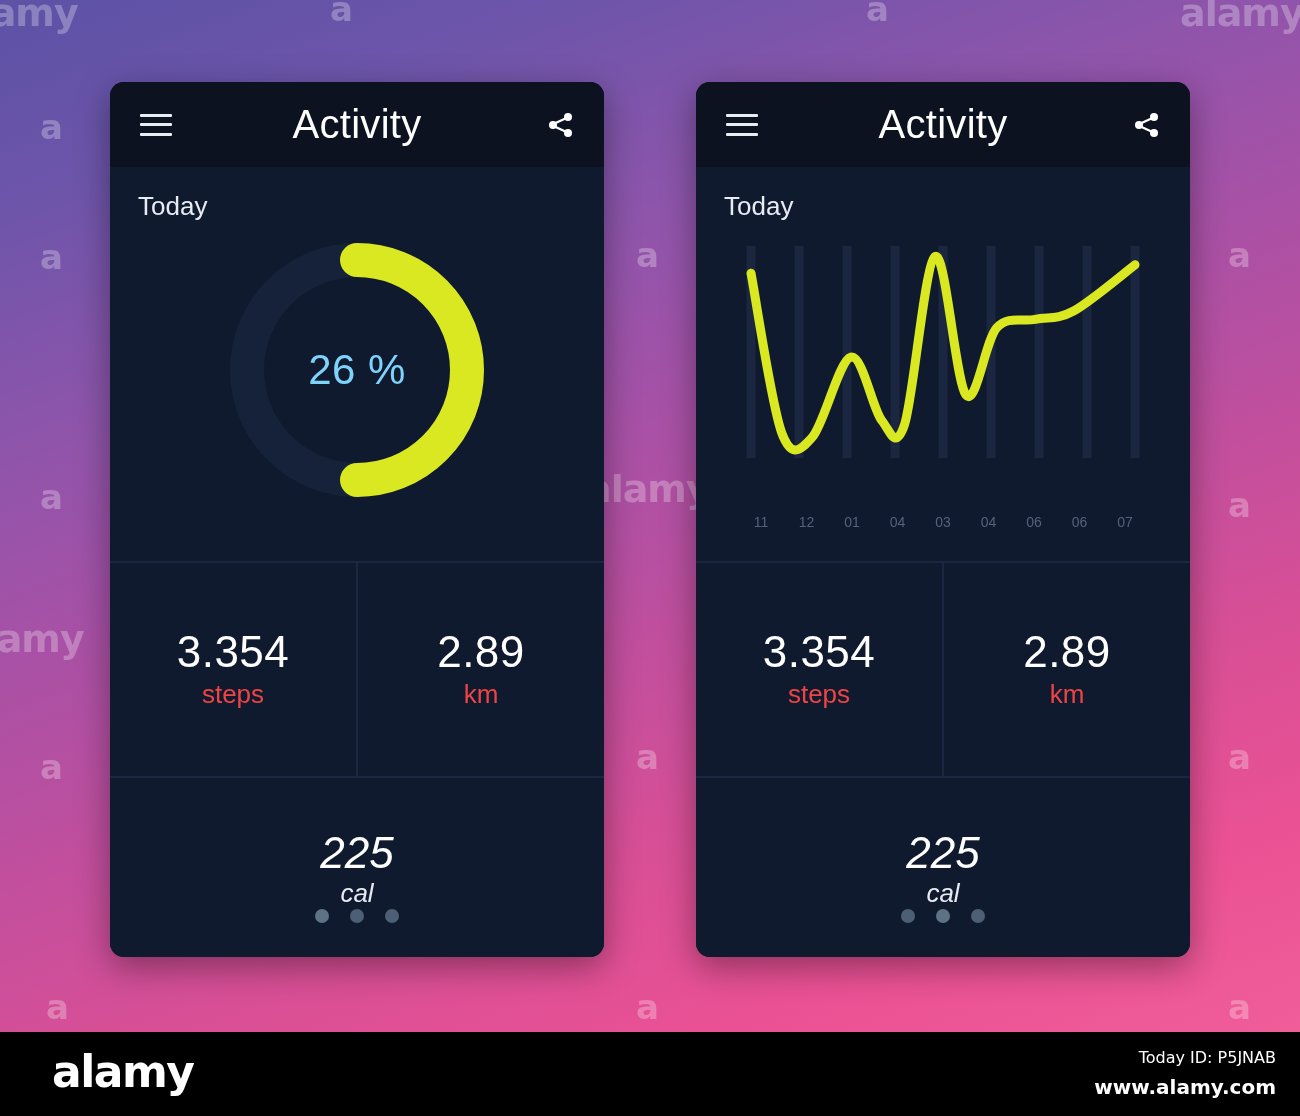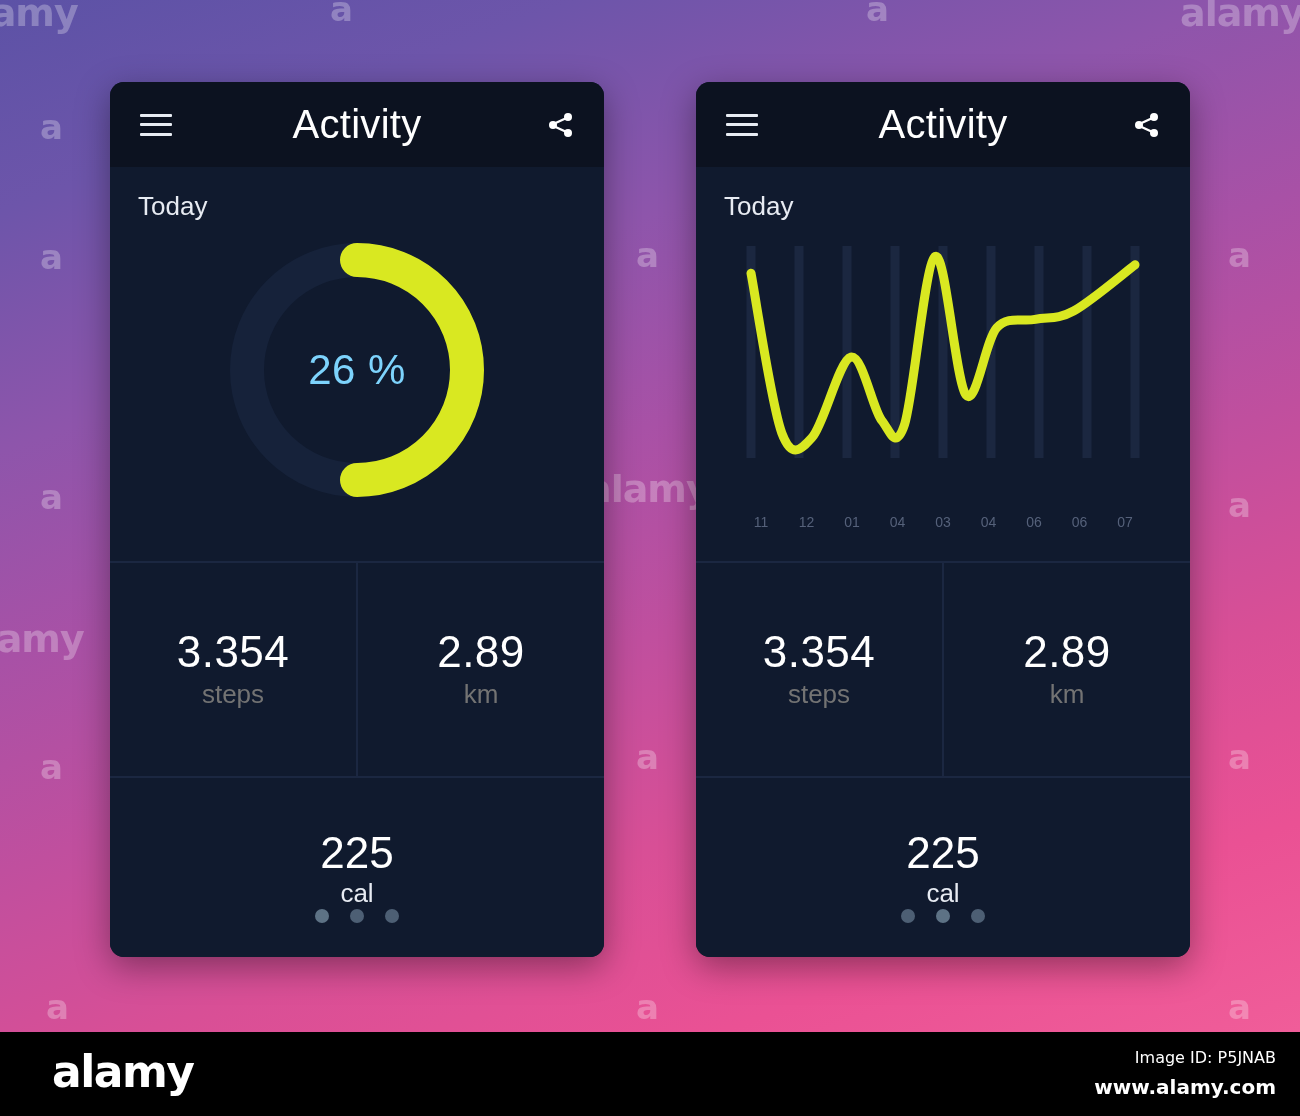--- a/index.html
+++ b/index.html
@@ -205,32 +205,33 @@
   }
   .stat + .stat { border-left: 2px solid #1b2741; }
   .stat-value {
     color: #ffffff;
     font-size: 44px;
     font-weight: 300;
     line-height: 1.05;
     letter-spacing: 0.5px;
   }
   .stat-unit {
-    color: #737373;
+    color: #ef4444;
     font-size: 26px;
     font-weight: 300;
     margin-top: 4px;
   }
 
   .cal-block {
     flex: 1;
     display: flex;
     flex-direction: column;
     align-items: center;
     padding-top: 52px;
+    font-style: italic;
   }
   .cal-value {
     color: #ffffff;
     font-size: 44px;
     font-weight: 300;
     line-height: 1.05;
   }
   .cal-unit {
     color: #e7ebf2;
     font-size: 26px;
@@ -474,18 +475,18 @@
         </div>
 
       </div>
     </div>
 
   </div>
 
   <div id="footer">
     <div id="alamy-logo">alamy</div>
     <div id="footer-right">
-      <div id="image-id">Image ID: P5JNAB</div>
+      <div id="image-id">Today ID: P5JNAB</div>
       <div id="alamy-url">www.alamy.com</div>
     </div>
   </div>
 
 </div>
 
 </body></html>

